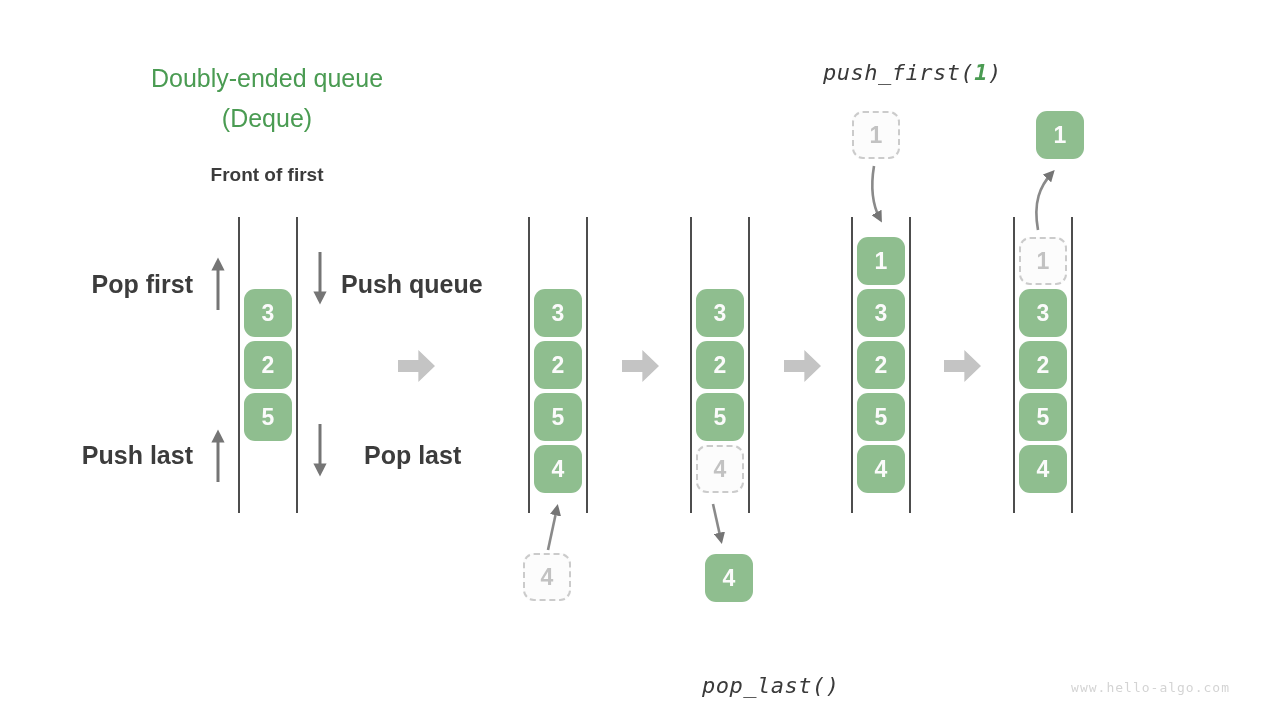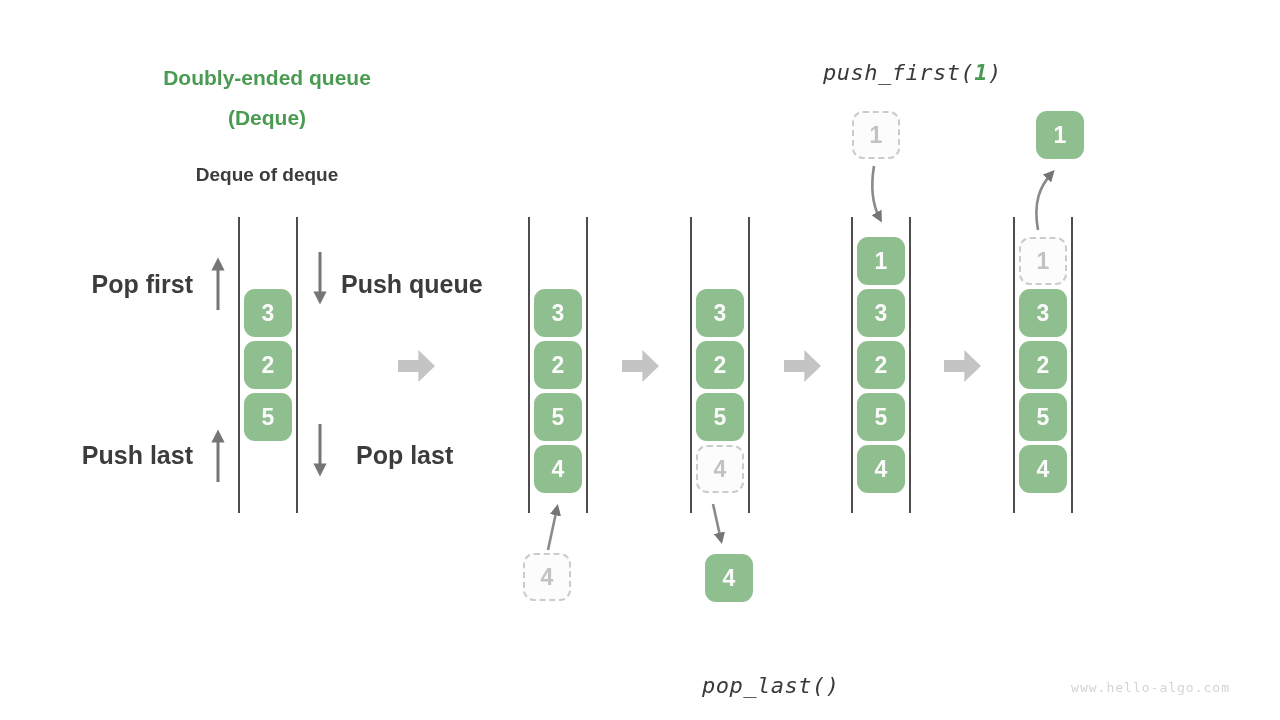--- a/index.html
+++ b/index.html
@@ -37,21 +37,21 @@
   .row-1{top:20px;}.row-2{top:72px;}.row-3{top:124px;}.row-4{top:176px;}.row-5{top:228px;}
   .float-cell{position:absolute;left:auto;}
   
   .big-arrow{
     position:absolute;width:37px;height:32px;background:var(--big-arrow);
     clip-path:polygon(0 31%,55% 31%,55% 0,100% 50%,55% 100%,55% 69%,0 69%);
   }
   
   .title{
     position:absolute;left:117px;top:58px;width:300px;text-align:center;
-    color:var(--green-text);font-size:21px;font-weight:bold;line-height:40px;
+    color:var(--green-text);font-size:25px;font-weight:normal;line-height:40px;
   }
   .h-label{
     position:absolute;font-size:19px;font-weight:bold;color:var(--dark-text);
     width:300px;text-align:center;left:117px;
   }
   .side-label{
     position:absolute;font-size:25px;font-weight:bold;color:var(--dark-text);
     white-space:nowrap;
   }
   .code{
@@ -69,26 +69,26 @@
 </head>
 <body>
 
 <div class="canvas">
 
   <div class="title">
     <div>Doubly-ended queue</div>
     <div>(Deque)</div>
   </div>
 
-  <div class="h-label" style="top:164px;">Deque of deque</div>
+  <div class="h-label" style="top:164px;">Front of first</div>
 
   <div class="side-label" style="right:1087px;top:270px;">Pop first</div>
   <div class="side-label" style="left:341px;top:270px;">Push queue</div>
   <div class="side-label" style="right:1087px;top:441px;">Push last</div>
-  <div class="side-label" style="left:356px;top:441px;">Pop last</div>
+  <div class="side-label" style="left:364px;top:441px;">Pop last</div>
 
   <div class="code" style="left:823px;top:60px;">
     <span>push_first(</span><span class="arg">1</span><span>)</span>
   </div>
   <div class="code" style="left:702px;top:628px;margin-top:45px;">pop_last()</div>
 
   <div class="deque" style="left:238px;">
     <div class="wall left"></div>
     <div class="wall right"></div>
     <div class="cell solid row-2">3</div>

